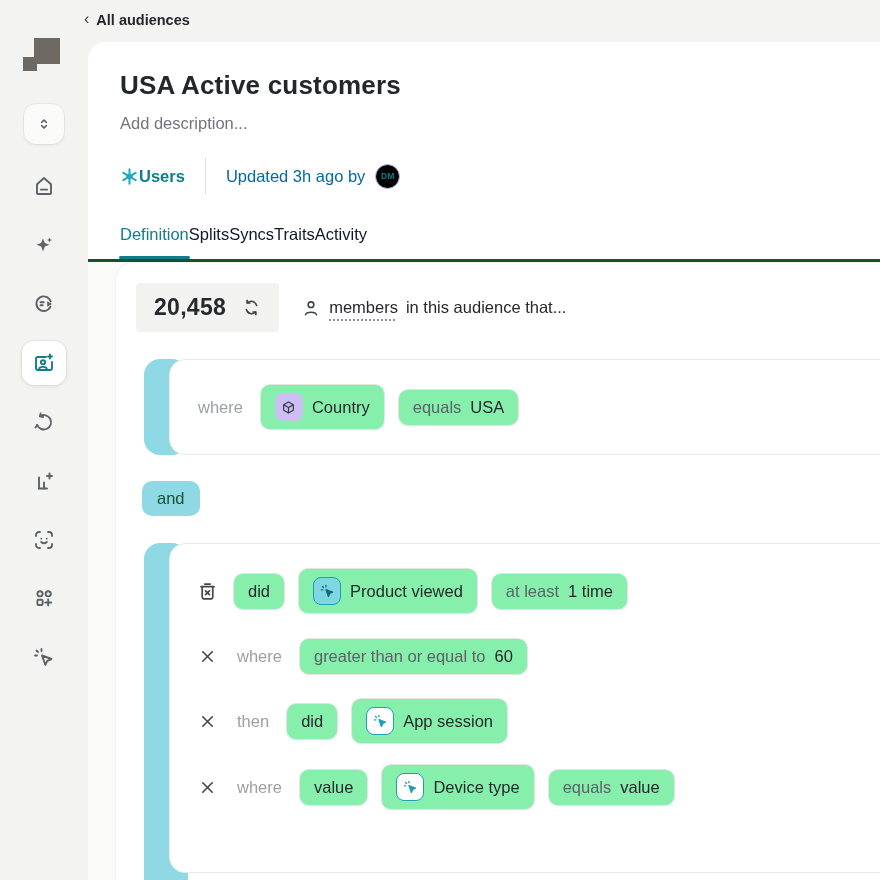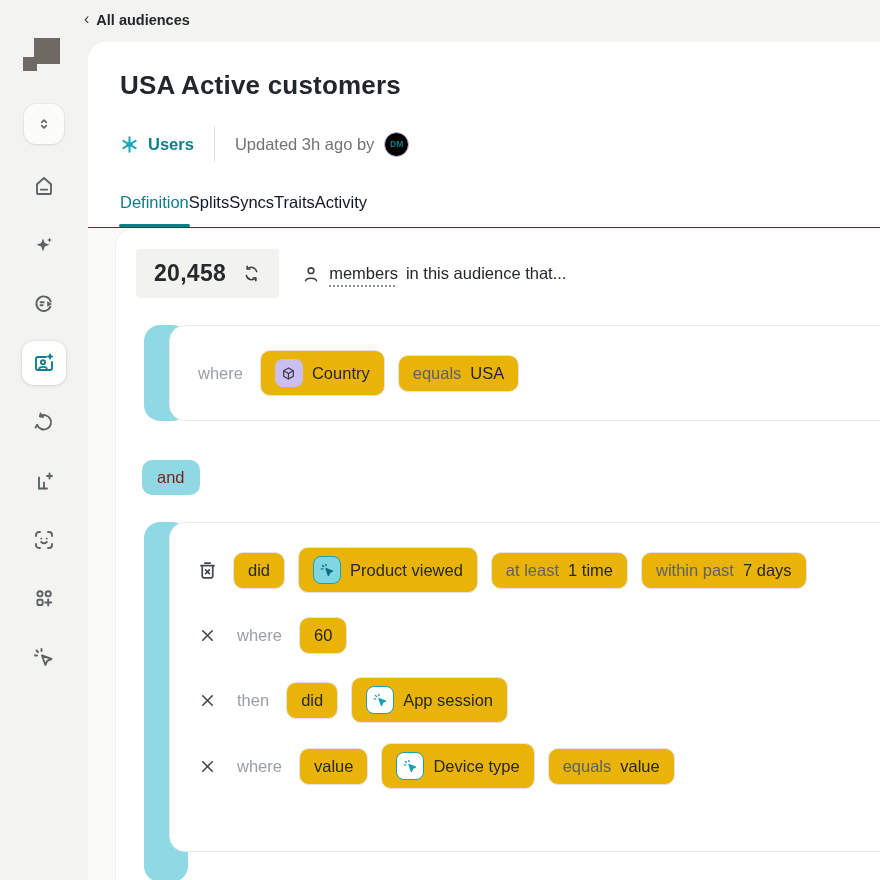--- a/index.html
+++ b/index.html
@@ -41,28 +41,28 @@
     font-size:14.5px; font-weight:600; color:#23272b; cursor:pointer; z-index:4;
   }
   .breadcrumb .chev { font-size:16px; font-weight:400; color:#3c4147; line-height:1; transform:translateY(-1px); }
 
   
   .main-card {
     position:absolute; left:88px; top:42px; width:792px; height:838px;
     background:#ffffff; border-top-left-radius:18px;
     display:flex; flex-direction:column; z-index:2;
   }
-  .card-header { padding:28px 0 0 32px; border-bottom:1px solid #14532d; }
+  .card-header { padding:28px 0 0 32px; border-bottom:3px solid #14532d; }
   .page-title { font-size:26px; font-weight:700; color:#23272b; letter-spacing:.2px; cursor:text; }
   .page-desc { margin-top:13px; font-size:16.5px; color:#6f757b; cursor:text; }
   .meta-row { margin-top:25px; display:flex; align-items:center; }
-  .entity-link { display:flex; align-items:center; gap:9px; color:#0f7e8b; font-size:16.5px; font-weight:600; cursor:pointer; }
+  .entity-link { display:flex; align-items:center; color:#0f7e8b; font-size:16.5px; font-weight:600; cursor:pointer; }
   .snowflake { color:#1fa9bd; }
   .meta-divider { width:1px; height:36px; background:#dcdcda; margin:0 20px; }
-  .updated-text { font-size:16.5px; color:#737373; margin-right:10px; }
+  .updated-text { font-size:16.5px; color:#0369a1; margin-right:10px; }
   .avatar {
     width:25px; height:25px; border-radius:50%; background:#000000; border:1px solid #cdc5ef;
     display:flex; align-items:center; justify-content:center;
     font-size:8.5px; font-weight:700; color:#0f7e8b; letter-spacing:.3px;
   }
   .tabs { margin-top:31px; display:flex; }
   .tab { font-size:16.5px; color:#0f172a; padding-bottom:15px; cursor:pointer; position:relative; }
   .tab.active { color:#0f7e8b; font-weight:500; }
   .tab.active::after {
     content:""; position:absolute; left:-1px; right:-1px; bottom:0; height:3px;
@@ -84,46 +84,46 @@
   .count-num { font-size:23px; font-weight:700; color:#26292c; letter-spacing:.3px; }
   .refresh-btn { color:#3f4347; cursor:pointer; display:flex; }
   .members-phrase { display:flex; align-items:center; gap:8px; margin-left:22px; font-size:16.5px; color:#26292c; }
   .members-link {
     text-decoration:underline dotted #8a9096; text-underline-offset:6px; text-decoration-thickness:2px;
     cursor:pointer;
   }
   .person-icon { color:#3c4147; }
 
   
-  .cond-group { position:relative; margin:27px 0 16px 8px; }
+  .cond-group { position:relative; margin:27px 0 3px 8px; }
   .teal-bar { position:absolute; left:0; top:0; bottom:0; width:44px; background:#8fd9e4; border-radius:16px; }
   .cond-card {
     position:relative; margin-left:25px; margin-right:-60px; background:#ffffff;
     border:1px solid #e9eae8; border-radius:16px; padding:24px 24px 24px 24px;
   }
   .cond-row { display:flex; align-items:center; gap:13px; min-height:44px; }
   .cond-rows { display:flex; flex-direction:column; gap:20px; }
   .lead-cell { width:26px; display:flex; justify-content:center; color:#43484d; cursor:pointer; flex:none; }
   .connector-label { font-size:16.5px; color:#9a9fa4; margin:0 4px; }
   .btn {
     display:inline-flex; align-items:center; gap:9px;
-    background:#eab308; border:1px solid #e4e5e3; border-radius:10px;
+    background:#86efac; border:1px solid #e4e5e3; border-radius:10px;
     padding:8px 14px; font-size:16.5px; color:#26292c; cursor:pointer; white-space:nowrap;
     box-shadow:0 1px 1px rgba(0,0,0,.02);
   }
   .btn .gray { color:#5c6267; }
   .btn .val { color:#23272a; font-weight:500; }
   .icon-chip {
     width:28px; height:28px; border-radius:8px; display:flex; align-items:center; justify-content:center; flex:none;
   }
   .chip-purple { background:#cabef3; color:#3c3649; }
   .chip-teal-filled { background:#7fd5e1; border:1.5px solid #1d9fb4; color:#0b6c7e; }
   .chip-teal-outline { background:#ffffff; border:1.5px solid #1d9fb4; color:#1d9fb4; }
   .and-chip {
-    display:inline-block; margin:23px 0 0 6px; background:#8fd9e4; color:#7f1d1d;
+    display:inline-block; margin:23px 0 0 6px; background:#8fd9e4; color:#14532d;
     font-size:16.5px; padding:8px 15px; border-radius:10px; cursor:pointer;
   }
   .group2 .cond-card { min-height:330px; }
   .group2 .teal-bar { bottom:-30px; }
 </style>
 </head>
 <body>
 
 <div class="sidebar">
   <div class="logo">
@@ -215,20 +215,21 @@
 
 <div class="breadcrumb">
   <span class="chev">‹</span>
   <span>All audiences</span>
 </div>
 
 <div class="main-card">
 
   <div class="card-header">
     <div class="page-title">USA Active customers</div>
+    <div class="page-desc">Add description...</div>
 
     <div class="meta-row">
       <div class="entity-link">
         <span class="snowflake">
           <svg width="19" height="19" viewBox="0 0 24 24" fill="none" stroke="currentColor" stroke-width="2.6" stroke-linecap="round">
             <path d="M12 3v18"></path>
               <path d="M4.2 7.5l15.6 9"></path>
               <path d="M19.8 7.5l-15.6 9"></path>
             <path d="M8.8 8.8h6.4v6.4H8.8z" fill="currentColor" stroke="none" transform="rotate(45 12 12)"></path>
           </svg>
@@ -333,35 +334,32 @@
                       <path d="M9.8 3.4v1.9"></path>
                       <path d="M3.4 9.8h1.9"></path>
                   </svg>
                 </span>
                 <span>Product viewed</span>
               </button>
               <button class="btn">
                 <span class="gray">at least</span>
                 <span class="val">1 time</span>
               </button>
-              <button class="btn">
-                <span class="gray">within past</span>
-                <span class="val">7 days</span>
-              </button>
             </div>
 
             <div class="cond-row">
               <span class="lead-cell">
                 <svg width="19" height="19" viewBox="0 0 24 24" fill="none" stroke="currentColor" stroke-width="2" stroke-linecap="round">
                   <path d="M6 6l12 12"></path>
                     <path d="M18 6 6 18"></path>
                 </svg>
               </span>
               <span class="connector-label">where</span>
               <button class="btn">
+                <span class="gray">greater than or equal to</span>
                 <span class="val">60</span>
               </button>
             </div>
 
             <div class="cond-row">
               <span class="lead-cell">
                 <svg width="19" height="19" viewBox="0 0 24 24" fill="none" stroke="currentColor" stroke-width="2" stroke-linecap="round">
                   <path d="M6 6l12 12"></path>
                     <path d="M18 6 6 18"></path>
                 </svg>

